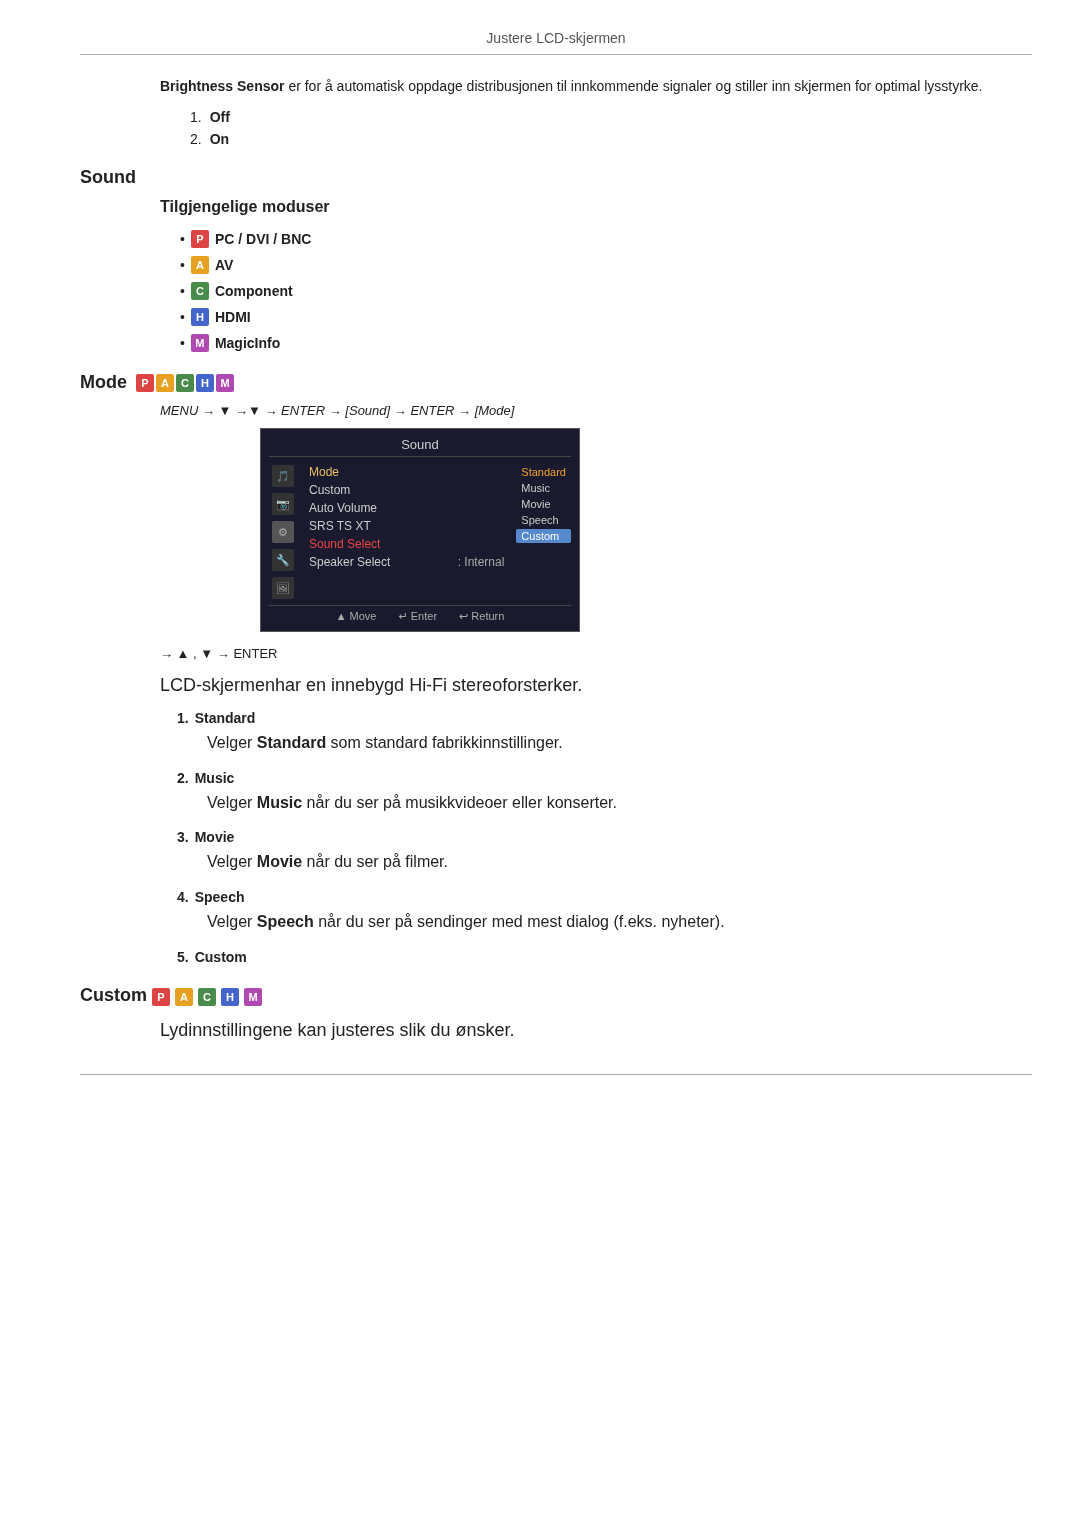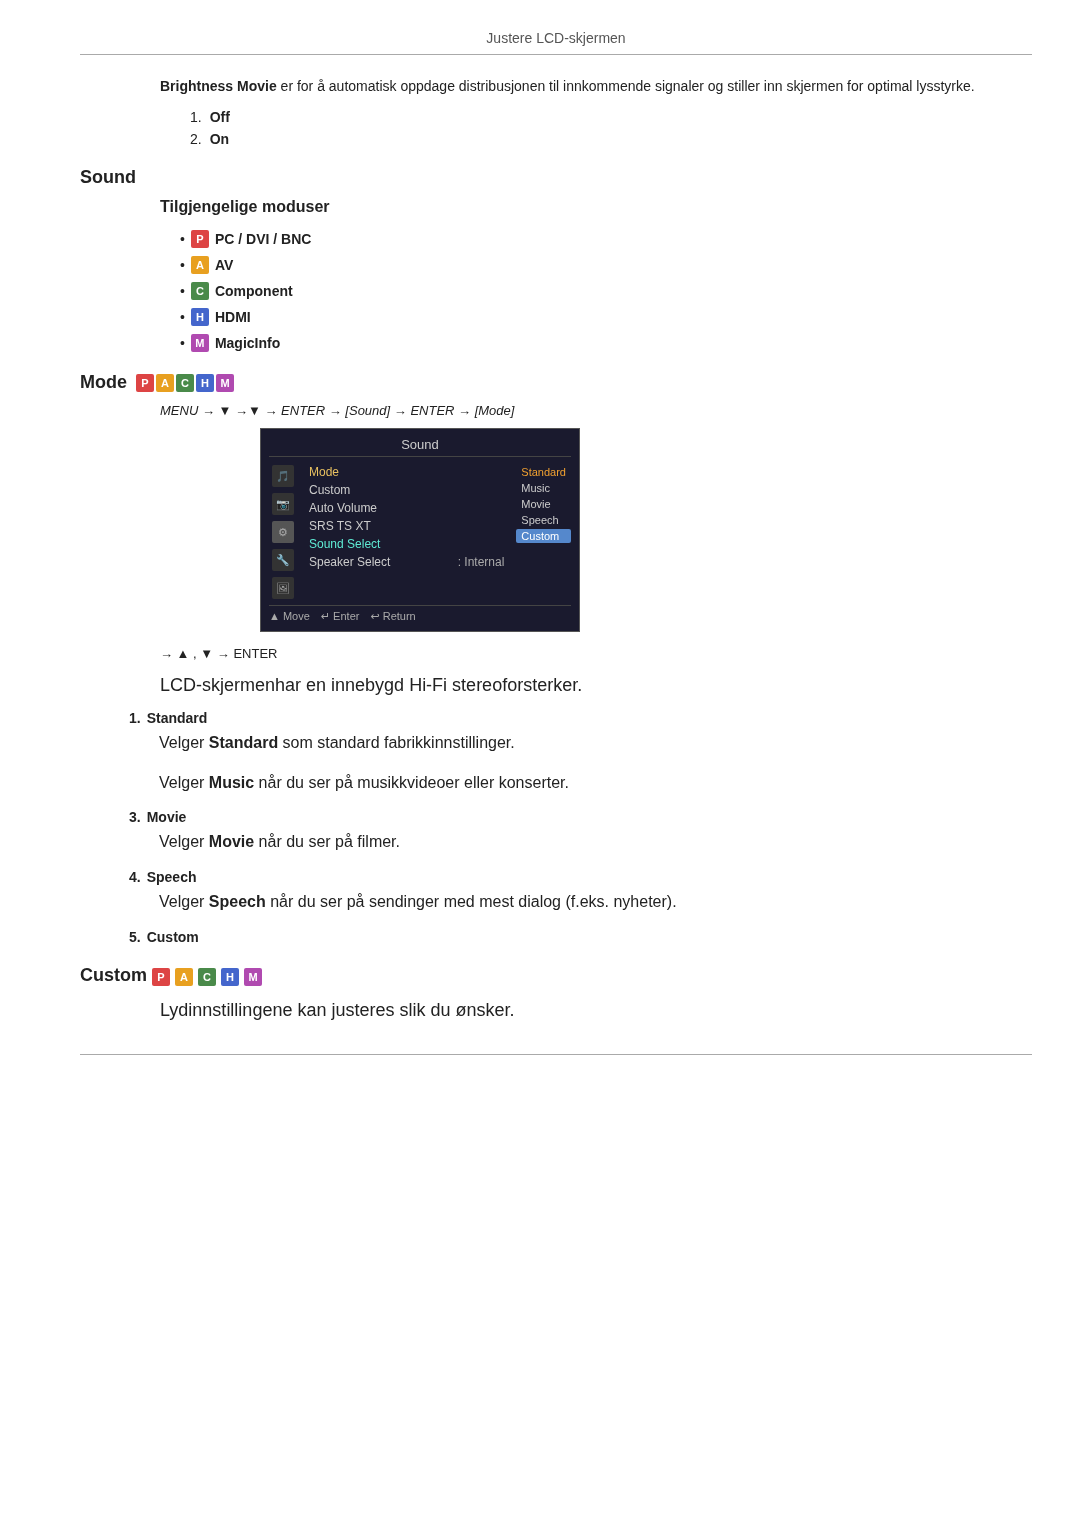--- a/index.html
+++ b/index.html
@@ -186,40 +186,41 @@
       border-radius: 2px;
       color: #ccc;
     }
     .val-item.orange { color: #f0a030; }
     .val-item.highlight-box {
       background: #5588cc;
       color: #fff;
     }
     .screenshot .bottom-bar {
       display: flex;
-      gap: 11px;
+      gap: 22px;
       margin-top: 6px;
       border-top: 1px solid #444;
       padding-top: 4px;
+      justify-content: center;
       font-size: 11px;
       color: #aaa;
     }
     .nav-instruction {
       margin-left: 80px;
       font-size: 13px;
       margin-bottom: 10px;
     }
     .body-text {
       margin-left: 80px;
       margin-bottom: 10px;
       font-size: 18px;
       line-height: 1.6;
     }
     .numbered-items {
-      margin-left: 49px;
+      margin-left: 97px;
       margin-bottom: 6px;
     }
     .numbered-items .item {
       margin-bottom: 14px;
     }
     .numbered-items .item .item-title {
       font-weight: bold;
       font-size: 14px;
       margin-bottom: 4px;
     }
@@ -243,21 +244,21 @@
     }
   </style>
 </head>
 <body>
 
 <div class="page">
   <p class="page-title">Justere LCD-skjermen</p>
   <hr class="top-rule">
 
   <p class="intro-text">
-    <strong>Brightness Movie</strong>
+    <strong>Brightness Sensor</strong>
     <span> er for å automatisk oppdage distribusjonen til innkommende signaler og stiller inn skjermen for optimal lysstyrke.</span>
   </p>
 
   <ol class="numbered-list">
     <li><span class="num">1.</span><strong>Off</strong></li>
     <li><span class="num">2.</span><strong>On</strong></li>
   </ol>
 
   <h2 class="section-heading">Sound</h2>
 
@@ -322,21 +323,21 @@
           <div class="menu-item-row">
             <span class="item-label">Custom</span>
           </div>
           <div class="menu-item-row">
             <span class="item-label">Auto Volume</span>
           </div>
           <div class="menu-item-row">
             <span class="item-label">SRS TS XT</span>
           </div>
           <div class="menu-item-row">
-            <span class="item-label" style="color:#5eead4;">Sound Select</span>
+            <span class="item-label" style="color:#ef4444;">Sound Select</span>
           </div>
           <div class="menu-item-row">
             <span class="item-label">Speaker Select</span>
             <span style="font-size:12px;color:#aaa;">: Internal</span>
           </div>
         </div>
         <div class="values-col">
           <span class="val-item orange">Standard</span>
           <span class="val-item">Music</span>
           <span class="val-item">Movie</span>
@@ -359,20 +360,23 @@
   <div class="numbered-items">
     <div class="item">
       <div class="item-title">
         <span class="item-num">1.</span><strong>Standard</strong>
       </div>
       <div class="item-desc">
         Velger <strong>Standard</strong> som standard fabrikkinnstillinger.
       </div>
     </div>
     <div class="item">
+      <div class="item-title">
+        <span class="item-num">2.</span><strong>Music</strong>
+      </div>
       <div class="item-desc">
         Velger <strong>Music</strong> når du ser på musikkvideoer eller konserter.
       </div>
     </div>
     <div class="item">
       <div class="item-title">
         <span class="item-num">3.</span><strong>Movie</strong>
       </div>
       <div class="item-desc">
         Velger <strong>Movie</strong> når du ser på filmer.

